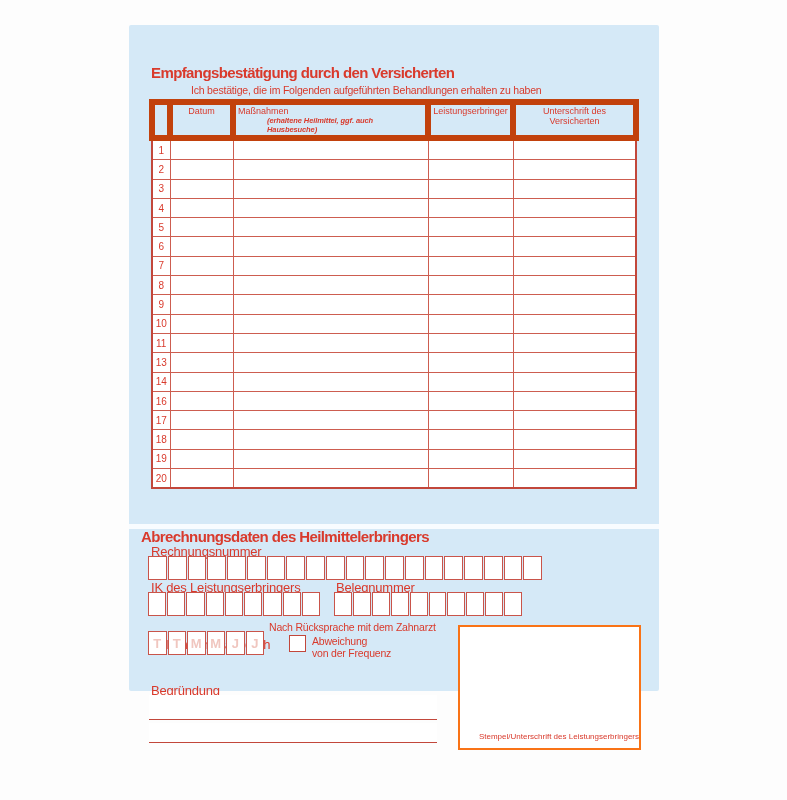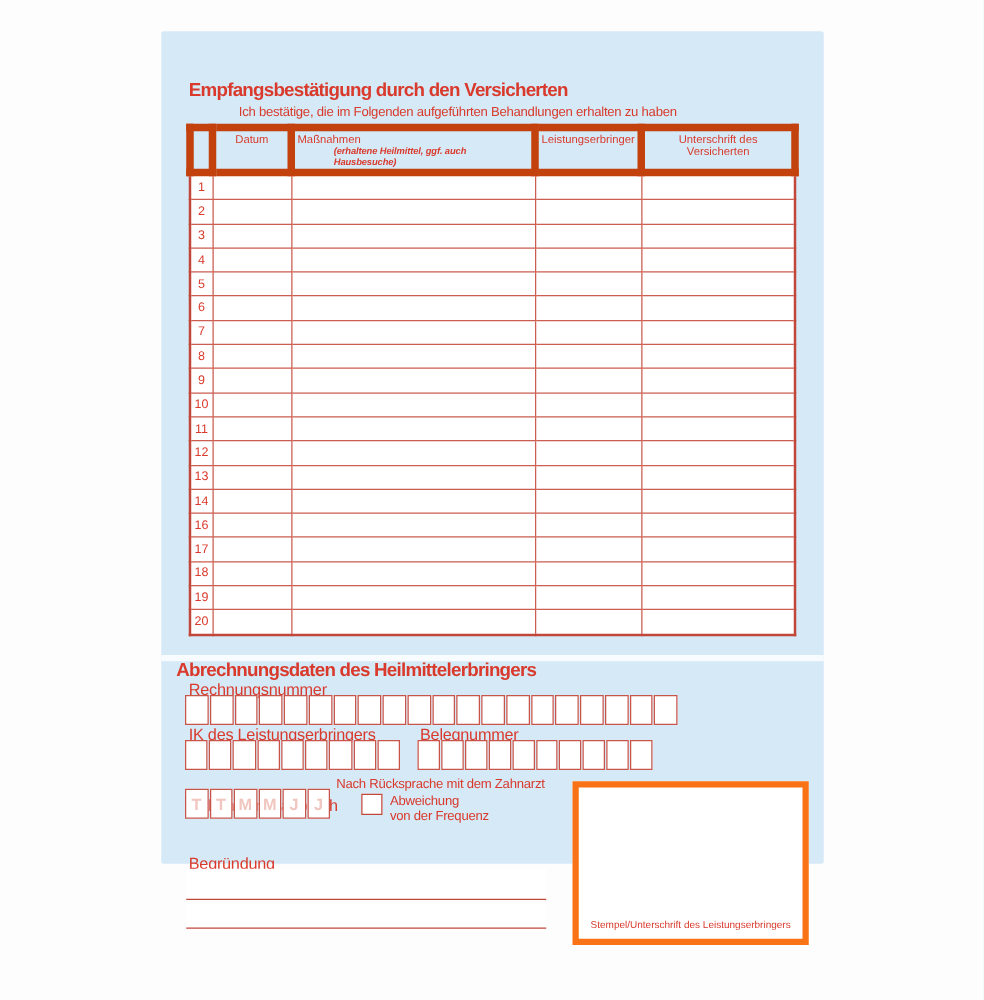--- a/index.html
+++ b/index.html
@@ -47,22 +47,22 @@
     display:flex;align-items:center;justify-content:center;
     font-weight:bold;font-size:13px;color:#f0c6bf;
   }
 
   .checkbox{
     background:#ffffff;border:1px solid #c2473b;width:15px;height:15px;
   }
   .small-label{font-size:10.5px;color:#d93a2c;letter-spacing:-0.2px;white-space:nowrap;line-height:12px;}
 
   .stempel-box{
-    background:#ffffff;border:5px solid #f97316;
-    display:flex;align-items:flex-end;justify-content:center;
+    background:#ffffff;border:2px solid #f97316;
+    display:flex;align-items:flex-end;justify-content:flex-end;
   }
   .stempel-box .stempel-label{
     font-size:8px;color:#d93a2c;padding-bottom:7px;white-space:nowrap;
   }
   .write-line{
     background:#ffffff;border-bottom:1.5px solid #c2473b;
   }
 </style>
 </head>
 <body>
@@ -164,27 +164,20 @@
           <td></td>
         </tr>
         <tr>
           <td class="num">11</td>
           <td></td>
           <td></td>
           <td></td>
           <td></td>
         </tr>
         <tr>
-          <td class="num">12</td>
-          <td></td>
-          <td></td>
-          <td></td>
-          <td></td>
-        </tr>
-        <tr>
           <td class="num">13</td>
           <td></td>
           <td></td>
           <td></td>
           <td></td>
         </tr>
         <tr>
           <td class="num">14</td>
           <td></td>
           <td></td>

